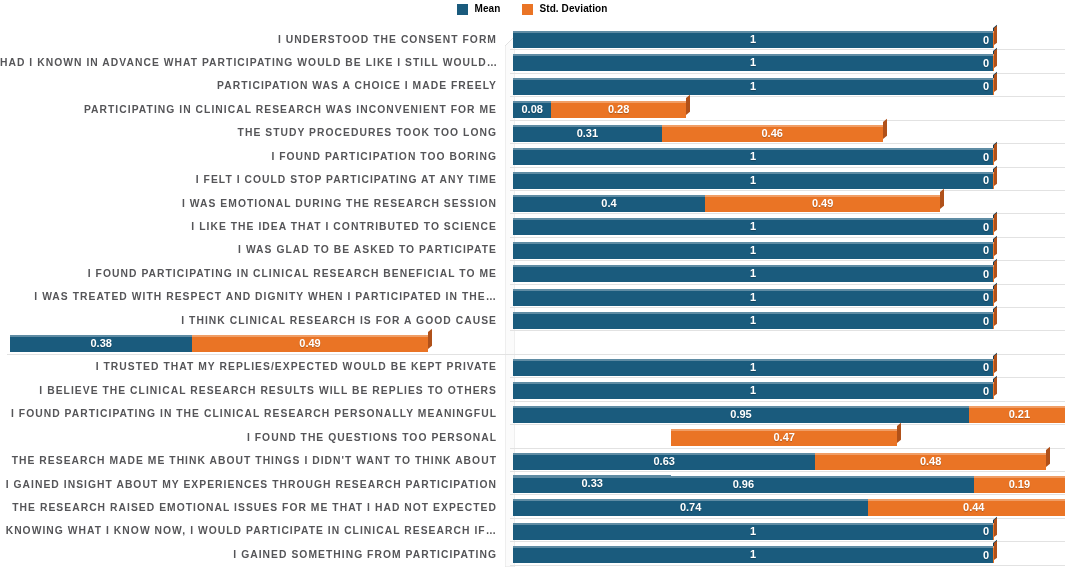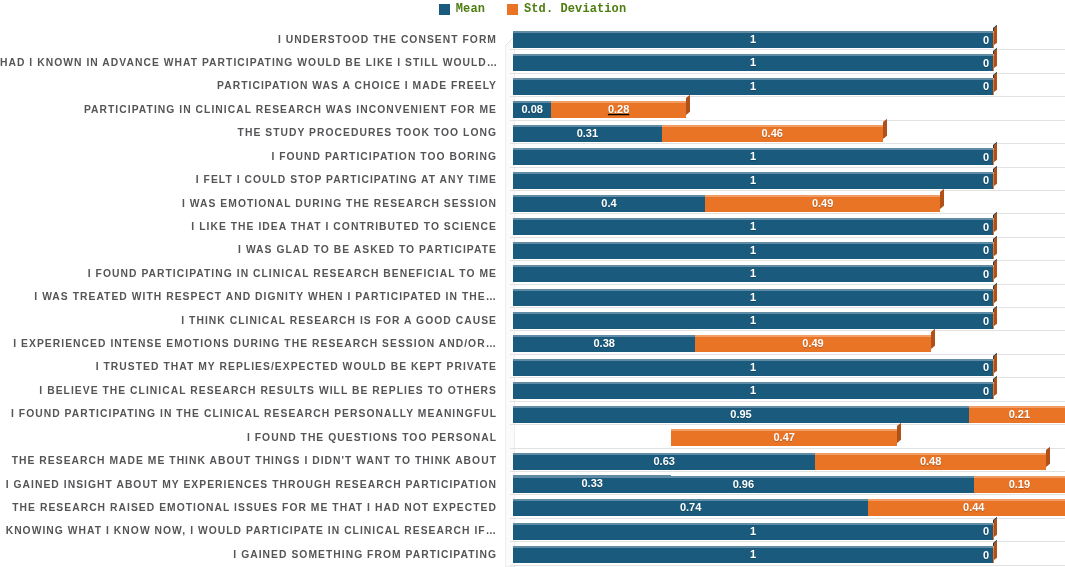--- a/index.html
+++ b/index.html
@@ -11,22 +11,22 @@
     position:relative;
   }
   
   .legend{
     position:absolute;left:0;top:0;width:1065px;height:18px;
     display:flex;align-items:center;justify-content:center;gap:22px;
   }
   .legend-item{display:flex;align-items:center;gap:6px;}
   .legend-swatch{width:11px;height:11px;display:block;}
   .legend-label{
-    font-size:12px;font-weight:bold;color:#4d7c0f;
-    letter-spacing:0.1px;white-space:nowrap;line-height:1;font-family:Liberation Mono, monospace;
+    font-size:10px;font-weight:bold;color:#000000;
+    letter-spacing:0.1px;white-space:nowrap;line-height:1;
   }
   
   .chart{
     position:absolute;left:0;top:28px;
     width:1065px;height:539px;
   }
   .plot-wrap{
     position:absolute;left:0;top:0;width:851px;height:539px;
   }
   
@@ -168,21 +168,21 @@
           </div>
         </div>
         <div class="row">
           <div class="cat-label">PARTICIPATING IN CLINICAL RESEARCH WAS INCONVENIENT FOR ME</div>
           <div class="bar-area">
             <div class="gridline"></div>
             <div class="bars">
               <div class="seg seg-mean stacked" style="width: 38.4px;">
                 <span class="val">0.08</span>
               </div>
-              <div class="seg seg-sd" style="width: 134.4px; text-decoration: underline;">
+              <div class="seg seg-sd" style="width: 134.4px;">
                 <span class="val">0.28</span>
               </div>
             </div>
           </div>
         </div>
         <div class="row">
           <div class="cat-label">THE STUDY PROCEDURES TOOK TOO LONG</div>
           <div class="bar-area">
             <div class="gridline"></div>
             <div class="bars">
@@ -294,21 +294,20 @@
             <div class="bars">
               <div class="seg seg-mean" style="width: 480px;">
                 <span class="val">1</span>
                 <span class="zero-val">0</span>
               </div>
               <div class="seg seg-sd zero" style="width: 1px;"></div>
             </div>
           </div>
         </div>
         <div class="row">
-          <div class="cat-label">I EXPERIENCED INTENSE EMOTIONS DURING THE RESEARCH SESSION AND/OR…</div>
           <div class="bar-area">
             <div class="gridline"></div>
             <div class="bars">
               <div class="seg seg-mean stacked" style="width: 182.4px;">
                 <span class="val">0.38</span>
               </div>
               <div class="seg seg-sd" style="width: 235.2px;">
                 <span class="val">0.49</span>
               </div>
             </div>

